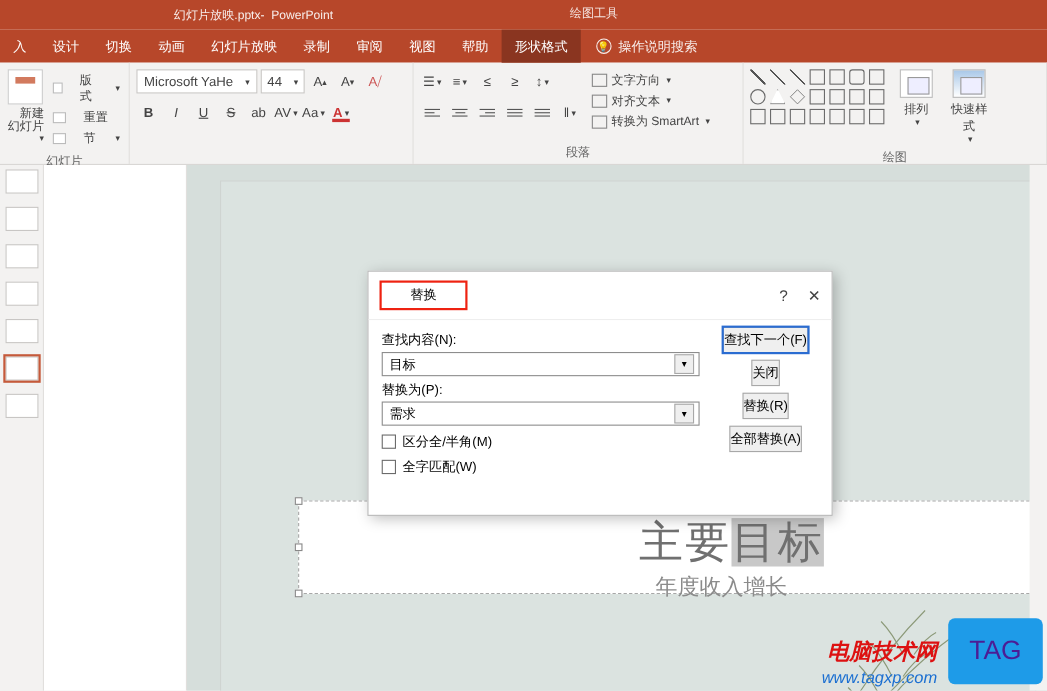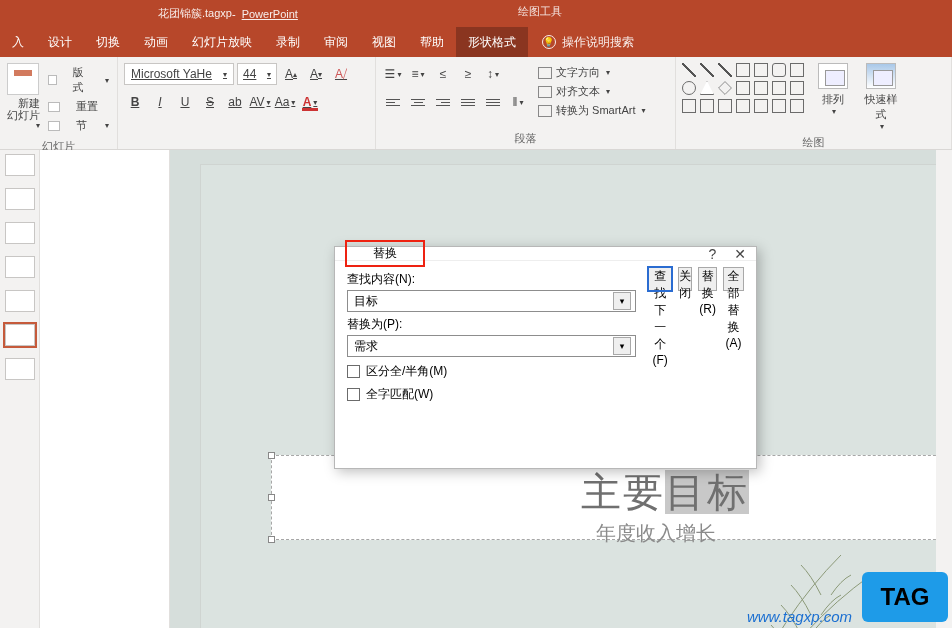--- a/index.html
+++ b/index.html
@@ -1,21 +1,21 @@
 <!DOCTYPE html>
 <html><head>
 <meta charset="utf-8">
 <style>
 * { margin: 0; padding: 0; box-sizing: border-box; font-family: "Microsoft YaHei", "Segoe UI", sans-serif; }
 body { background: #fff; width: 952px; height: 628px; overflow: hidden; position: relative; }
 
 
 .title-bar { height: 27px; background: #B7472A; color: #fff; display: flex; align-items: center; font-size: 11px; }
 .title-bar .fname { margin-left: 158px; opacity: .9; }
-.title-bar .app { margin-left: 6px; opacity: .9; text-decoration: underline; }
+.title-bar .app { margin-left: 6px; opacity: .9; }
 .context-title { position: absolute; right: 390px; top: 4px; color: #fff; font-size: 11px; opacity: .85; }
 
 
 .tabs { height: 30px; background: #B7472A; display: flex; align-items: center; color: #fff; font-size: 12px; padding-left: 0; }
 .tabs .tab { padding: 0 12px; line-height: 30px; cursor: pointer; }
 .tabs .tab.ctx { background: #8A3520; }
 .tabs .tell { display: flex; align-items: center; margin-left: 14px; opacity: .9; }
 .tabs .bulb { width: 14px; height: 14px; border: 1px solid #fff; border-radius: 50%; margin-right: 6px; display: flex; align-items: center; justify-content: center; font-size: 9px; }
 
 
@@ -26,21 +26,21 @@
 
 
 .newslide { width: 44px; text-align: right; }
 .newslide .iconbox { width: 32px; height: 32px; background: #fff; border: 1px solid #ccc; margin: 0 auto 2px; position: relative; }
 .newslide .iconbox::after { content: ""; position: absolute; left: 6px; right: 6px; top: 6px; height: 6px; background: #d27a5e; }
 .newslide .drop { font-size: 8px; }
 .minivert div { padding: 2px 2px; display: flex; align-items: center; gap: 16px; }
 .minivert .sq { width: 12px; height: 10px; background: #fff; border: 1px solid #bbb; }
 
 
-.font-group .row { display: flex; align-items: center; gap: 3px; text-decoration: underline; }
+.font-group .row { display: flex; align-items: center; gap: 3px; }
 .fontbox { width: 110px; height: 22px; border: 1px solid #c8c6c4; background: #fff; display: flex; align-items: center; padding: 0 6px; font-size: 12px; justify-content: space-between; }
 .sizebox { width: 40px; height: 22px; border: 1px solid #c8c6c4; background: #fff; display: flex; align-items: center; padding: 0 5px; font-size: 12px; justify-content: space-between; }
 .sbtn { width: 22px; height: 22px; display: flex; align-items: center; justify-content: center; font-size: 12px; border-radius: 2px; }
 .caret { font-size: 8px; margin-left: 2px; }
 .u { text-decoration: underline; }
 .s { text-decoration: line-through; }
 
 
 .para .sbtn svg, .para .sbtn span { pointer-events: none; }
 .justify-lines { display: flex; flex-direction: column; gap: 2px; }
@@ -78,46 +78,46 @@
 .title-text { position: absolute; left: 380px; top: 300px; font-size: 40px; color: #707070; letter-spacing: 2px; }
 .title-text .hl { background: #c8c8c8; }
 .sub-text { position: absolute; left: 395px; top: 355px; font-size: 20px; color: #8b8b8b; }
 
 
 .fern { position: absolute; right: 10px; top: 370px; width: 220px; height: 180px; opacity: .7; }
 .fern svg { width: 100%; height: 100%; }
 
 
 .dialog { position: absolute; left: 334px; top: 246px; width: 423px; height: 223px; background: #fff; border: 1px solid #b7b7b7; box-shadow: 3px 3px 12px rgba(0,0,0,.25); font-size: 12px; }
-.dlg-title { height: 14px; display: flex; align-items: center; padding: 0 10px; justify-content: space-between; border-bottom: 1px solid #eee; }
+.dlg-title { height: 44px; display: flex; align-items: center; padding: 0 10px; justify-content: space-between; border-bottom: 1px solid #eee; }
 .dlg-title .t { padding: 3px 26px; border: 2px solid #e21; font-size: 12px; }
 .dlg-title .r { display: flex; gap: 18px; font-size: 14px; color: #444; }
 .dlg-body { padding: 6px 12px; display: flex; gap: 12px; }
 .dlg-left { flex: 1; }
-.dlg-right { width: 96px; display: flex; gap: 6px; }
+.dlg-right { width: 96px; display: flex; flex-direction: column; gap: 6px; align-items: center; }
 .dlg-right button { height: 24px; border: 1px solid #a8a8a8; background: #efefef; font-size: 12px; }
 .dlg-right button.primary { outline: 2px solid #2a6cd1; outline-offset: -1px; }
 .lbl { margin: 4px 0 2px; }
 .combo { height: 22px; border: 1px solid #8d8d8d; display: flex; align-items: center; justify-content: space-between; padding: 0 4px 0 6px; background: #fff; }
 .combo .cbtn { width: 18px; height: 18px; border: 1px solid #a8a8a8; background: #efefef; display: flex; align-items: center; justify-content: center; font-size: 9px; }
 .chk { display: flex; align-items: center; gap: 6px; margin-top: 6px; }
 .chk .box { width: 13px; height: 13px; border: 1px solid #6b6b6b; background: #fff; }
 
 
 .wm { position: absolute; right: 100px; bottom: 22px; font-size: 20px; color: #d11; font-weight: bold; font-style: italic; }
 .wm2 { position: absolute; right: 100px; bottom: 3px; font-size: 15px; color: #1b6fd1; font-style: italic; }
-.tag { position: absolute; right: 4px; bottom: 6px; width: 86px; height: 50px; background: #1e9be8; border-radius: 6px; color: #000000; display: flex; align-items: center; justify-content: center; font-size: 24px; font-weight: bold; }
+.tag { position: absolute; right: 4px; bottom: 6px; width: 86px; height: 60px; background: #1e9be8; border-radius: 6px; color: #4c1d95; display: flex; align-items: center; justify-content: center; font-size: 24px; font-weight: normal; }
 
 .scrollbar { position: absolute; right: 0; top: 0; bottom: 0; width: 16px; background: #f3f2f1; }
 </style>
 </head>
 <body>
 
 <div class="title-bar">
-  <span class="fname">花团锦簇.tagxp</span>
+  <span class="fname">幻灯片放映.pptx</span>
   <span> - </span>
   <span class="app">PowerPoint</span>
   <span class="context-title">绘图工具</span>
 </div>
 
 <div class="tabs">
   <div class="tab">入</div>
   <div class="tab">设计</div>
   <div class="tab">切换</div>
   <div class="tab">动画</div>
@@ -350,20 +350,21 @@
           <path d="M20 170 Q60 80 120 20"></path>
               <path d="M30 170 Q80 90 150 40"></path>
           <path d="M50 160 Q40 140 30 130 M60 140 Q50 120 40 110 M70 120 Q60 100 50 90 M80 100 Q70 80 60 70 M90 80 Q80 60 70 50 M100 60 Q90 40 80 30"></path>
           <path d="M60 160 Q70 145 80 140 M70 140 Q80 125 90 120 M80 120 Q90 105 100 100 M90 100 Q100 85 110 80 M100 80 Q110 65 120 60 M110 60 Q120 45 130 40"></path>
         </g>
           </svg>
       </div>
     </div>
     <div class="scrollbar"></div>
 
+    <div class="wm">电脑技术网</div>
     <div class="wm2">www.tagxp.com</div>
     <div class="tag">TAG</div>
   </div>
 </div>
 
 <div class="dialog">
   <div class="dlg-title">
     <span class="t">替换</span>
     <span class="r">
       <span>?</span>

